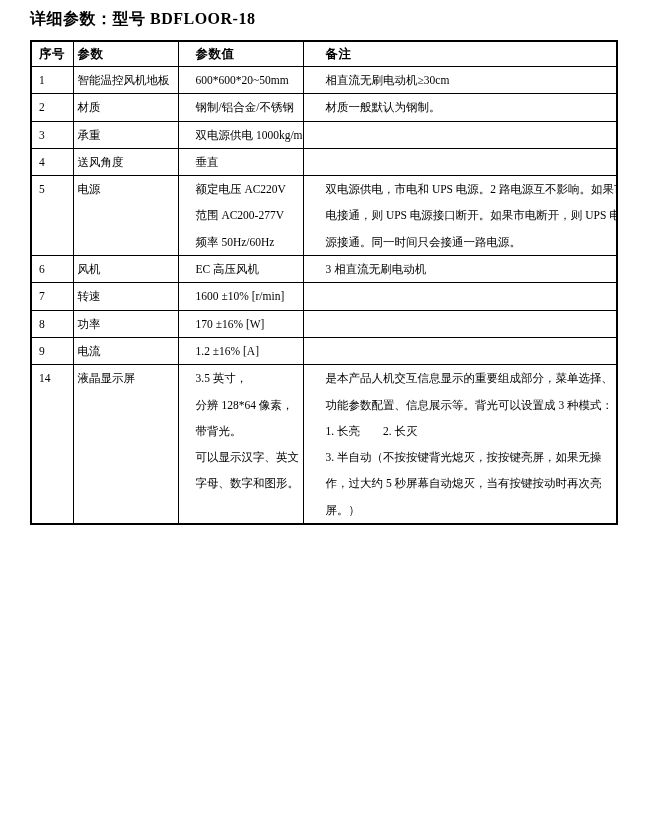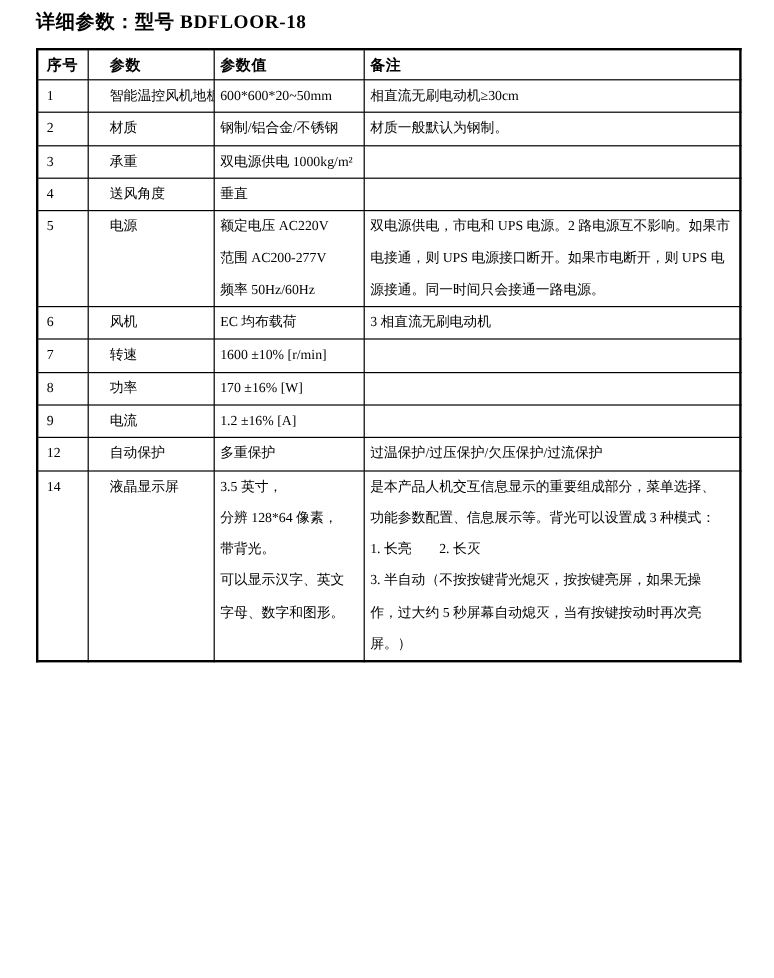--- a/index.html
+++ b/index.html
@@ -44,23 +44,23 @@
     font-size: 12.5px;
     line-height: 24px;
     letter-spacing: 0.5px;
   }
   .spec-table td {
     font-weight: normal;
     font-size: 11.5px;
     line-height: 26.3px;
   }
   .spec-table th:nth-child(1), .spec-table td:nth-child(1) { padding-left: 7px; margin-top: 42px; }
-  .spec-table th:nth-child(2), .spec-table td:nth-child(2) { padding-left: 18px; }
-  .spec-table th:nth-child(3), .spec-table td:nth-child(3) { padding-left: 5px; }
-  .spec-table th:nth-child(4), .spec-table td:nth-child(4) { padding-left: 5px; }
+  .spec-table th:nth-child(2), .spec-table td:nth-child(2) { padding-left: 4px; }
+  .spec-table th:nth-child(3), .spec-table td:nth-child(3) { padding-left: 17px; }
+  .spec-table th:nth-child(4), .spec-table td:nth-child(4) { padding-left: 22px; }
 </style>
 </head>
 <body>
 
 <div class="page">
   <div class="title">详细参数：型号 BDFLOOR-18</div>
 
   <table class="spec-table">
     <colgroup>
       <col class="col-no">
@@ -112,21 +112,21 @@
 范围 AC200-277V
 频率 50Hz/60Hz</td>
     <td>双电源供电，市电和 UPS 电源。2 路电源互不影响。如果市
 电接通，则 UPS 电源接口断开。如果市电断开，则 UPS 电
 源接通。同一时间只会接通一路电源。</td>
   </tr>
 
   <tr>
     <td>6</td>
     <td>风机</td>
-    <td>EC 均布载荷</td>
+    <td>EC 高压风机</td>
     <td>3 相直流无刷电动机</td>
   </tr>
 
   <tr>
     <td>7</td>
     <td>转速</td>
     <td>1600 ±10% [r/min]</td>
     <td></td>
   </tr>
 
@@ -139,26 +139,20 @@
 
   <tr>
     <td>9</td>
     <td>电流</td>
     <td>1.2 ±16% [A]</td>
     <td></td>
   </tr>
 
 
 
-  <tr>
-    <td>12</td>
-    <td>自动保护</td>
-    <td>多重保护</td>
-    <td>过温保护/过压保护/欠压保护/过流保护</td>
-  </tr>
 
 
   <tr>
     <td>14</td>
     <td>液晶显示屏</td>
     <td>3.5 英寸，
 分辨 128*64 像素，
 带背光。
 可以显示汉字、英文
 字母、数字和图形。</td>

